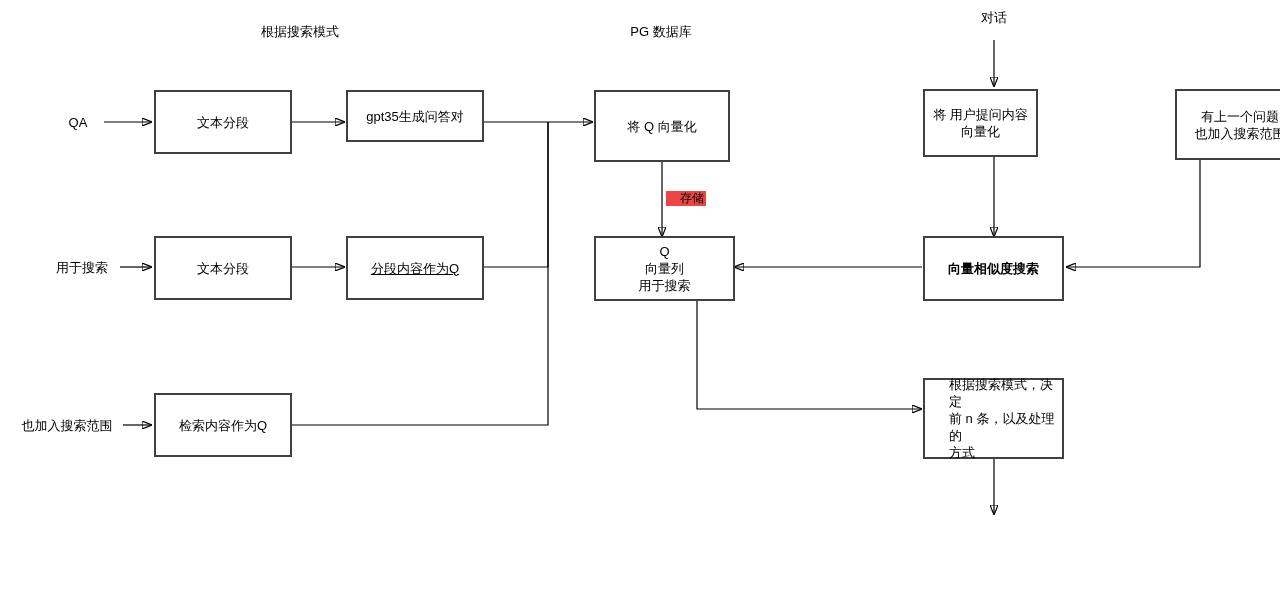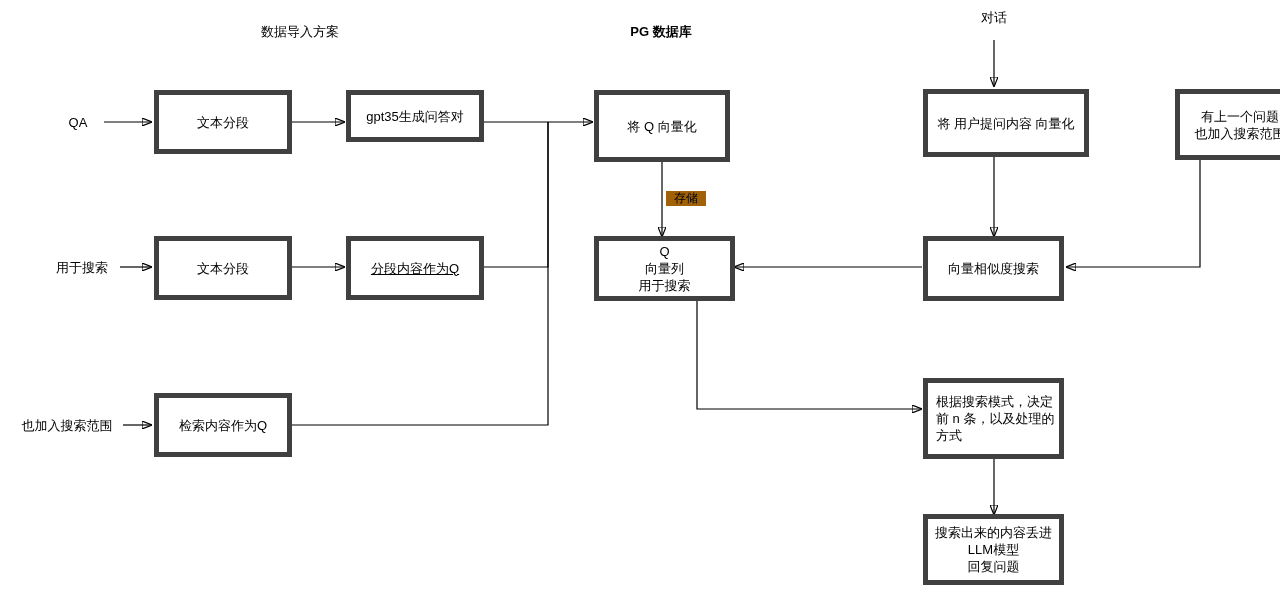--- a/index.html
+++ b/index.html
@@ -14,21 +14,21 @@
   #canvas {
     position: relative;
     width: 1280px;
     height: 593px;
     overflow: hidden;
     background: #ffffff;
   }
   .node {
     position: absolute;
     box-sizing: border-box;
-    border: 5px solid #404040;
+    border: 2px solid #404040;
     background: #ffffff;
     display: flex;
     align-items: center;
     justify-content: center;
     text-align: center;
     font-size: 13px;
     line-height: 17px;
     white-space: pre-line;
     padding: 2px 4px;
   }
@@ -37,23 +37,23 @@
     font-size: 13px;
     line-height: 17px;
     text-align: center;
     white-space: pre-line;
     background: transparent;
   }
   .edge-label {
     position: absolute;
     font-size: 12px;
     line-height: 15px;
-    background: #a16207;
+    background: #ef4444;
     padding: 0 2px;
-    text-align: center;
+    text-align: right;
   }
   svg.wires {
     position: absolute;
     left: 0;
     top: 0;
     width: 1280px;
     height: 593px;
     pointer-events: none;
   }
   svg.wires line, svg.wires path, svg.wires polyline {
@@ -98,22 +98,22 @@
 
     <polyline points="1200,160 1200,267 1067,267" marker-end="url(#arrow)"></polyline>
 
     <line x1="922" y1="267" x2="735" y2="267" marker-end="url(#arrow)"></line>
 
     <polyline points="697,301 697,409 921,409" marker-end="url(#arrow)"></polyline>
 
     <line x1="994" y1="459" x2="994" y2="514" marker-end="url(#arrow)"></line>
   </svg>
 
-  <div class="label" style="left:235px; top:23px; width:130px;">数据导入方案</div>
-  <div class="label" style="left:596px; top:23px; width:130px;font-weight:bold;">PG 数据库</div>
+  <div class="label" style="left:235px; top:23px; width:130px;">根据搜索模式</div>
+  <div class="label" style="left:596px; top:23px; width:130px;">PG 数据库</div>
   <div class="label" style="left:959px; top:9px; width:70px;">对话</div>
 
   <div class="label" style="left:55px; top:114px; width:46px;">QA</div>
   <div class="label" style="left:44px; top:259px; width:76px;">用于搜索</div>
   <div class="label" style="left:10px; top:417px; width:114px;">也加入搜索范围</div>
 
   <div class="edge-label" style="left:666px; top:191px; width:36px;">存储</div>
 
   <div class="node" style="left:154px; top:90px; width:138px; height:64px;">文本分段</div>
   <div class="node" style="left:346px; top:90px; width:138px; height:52px;">gpt35生成问答对</div>
@@ -121,27 +121,24 @@
   <div class="node" style="left:154px; top:236px; width:138px; height:64px;">文本分段</div>
   <div class="node" style="left:346px; top:236px; width:138px; height:64px;text-decoration:underline;">分段内容作为Q</div>
 
   <div class="node" style="left:154px; top:393px; width:138px; height:64px;">检索内容作为Q</div>
 
   <div class="node" style="left:594px; top:90px; width:136px; height:72px;">将 Q 向量化</div>
   <div class="node" style="left:594px; top:236px; width:141px; height:65px;">Q
 向量列
 用于搜索</div>
 
-  <div class="node" style="left:923px; top:89px; width:166px; height:68px;text-align:right;">将 用户提问内容 向量化</div>
+  <div class="node" style="left:923px; top:89px; width:115px; height:68px;">将 用户提问内容 向量化</div>
   <div class="node" style="left:1175px; top:89px; width:130px; height:71px;">有上一个问题
 也加入搜索范围</div>
 
-  <div class="node" style="left:923px; top:236px; width:141px; height:65px;">向量相似度搜索</div>
+  <div class="node" style="left:923px; top:236px; width:141px; height:65px;font-weight:bold;">向量相似度搜索</div>
 
-  <div class="node" style="left:923px; top:378px; width:141px; height:81px; justify-content:flex-start; text-align:left; padding-left:8px;">根据搜索模式，决定
+  <div class="node" style="left:923px; top:378px; width:141px; height:81px; justify-content:flex-start; text-align:left; padding-left:24px;">根据搜索模式，决定
 前 n 条，以及处理的
 方式</div>
 
-  <div class="node" style="left:923px; top:514px; width:141px; height:71px;">搜索出来的内容丢进
-LLM模型
-回复问题</div>
 
 </div>
 
 </body></html>

